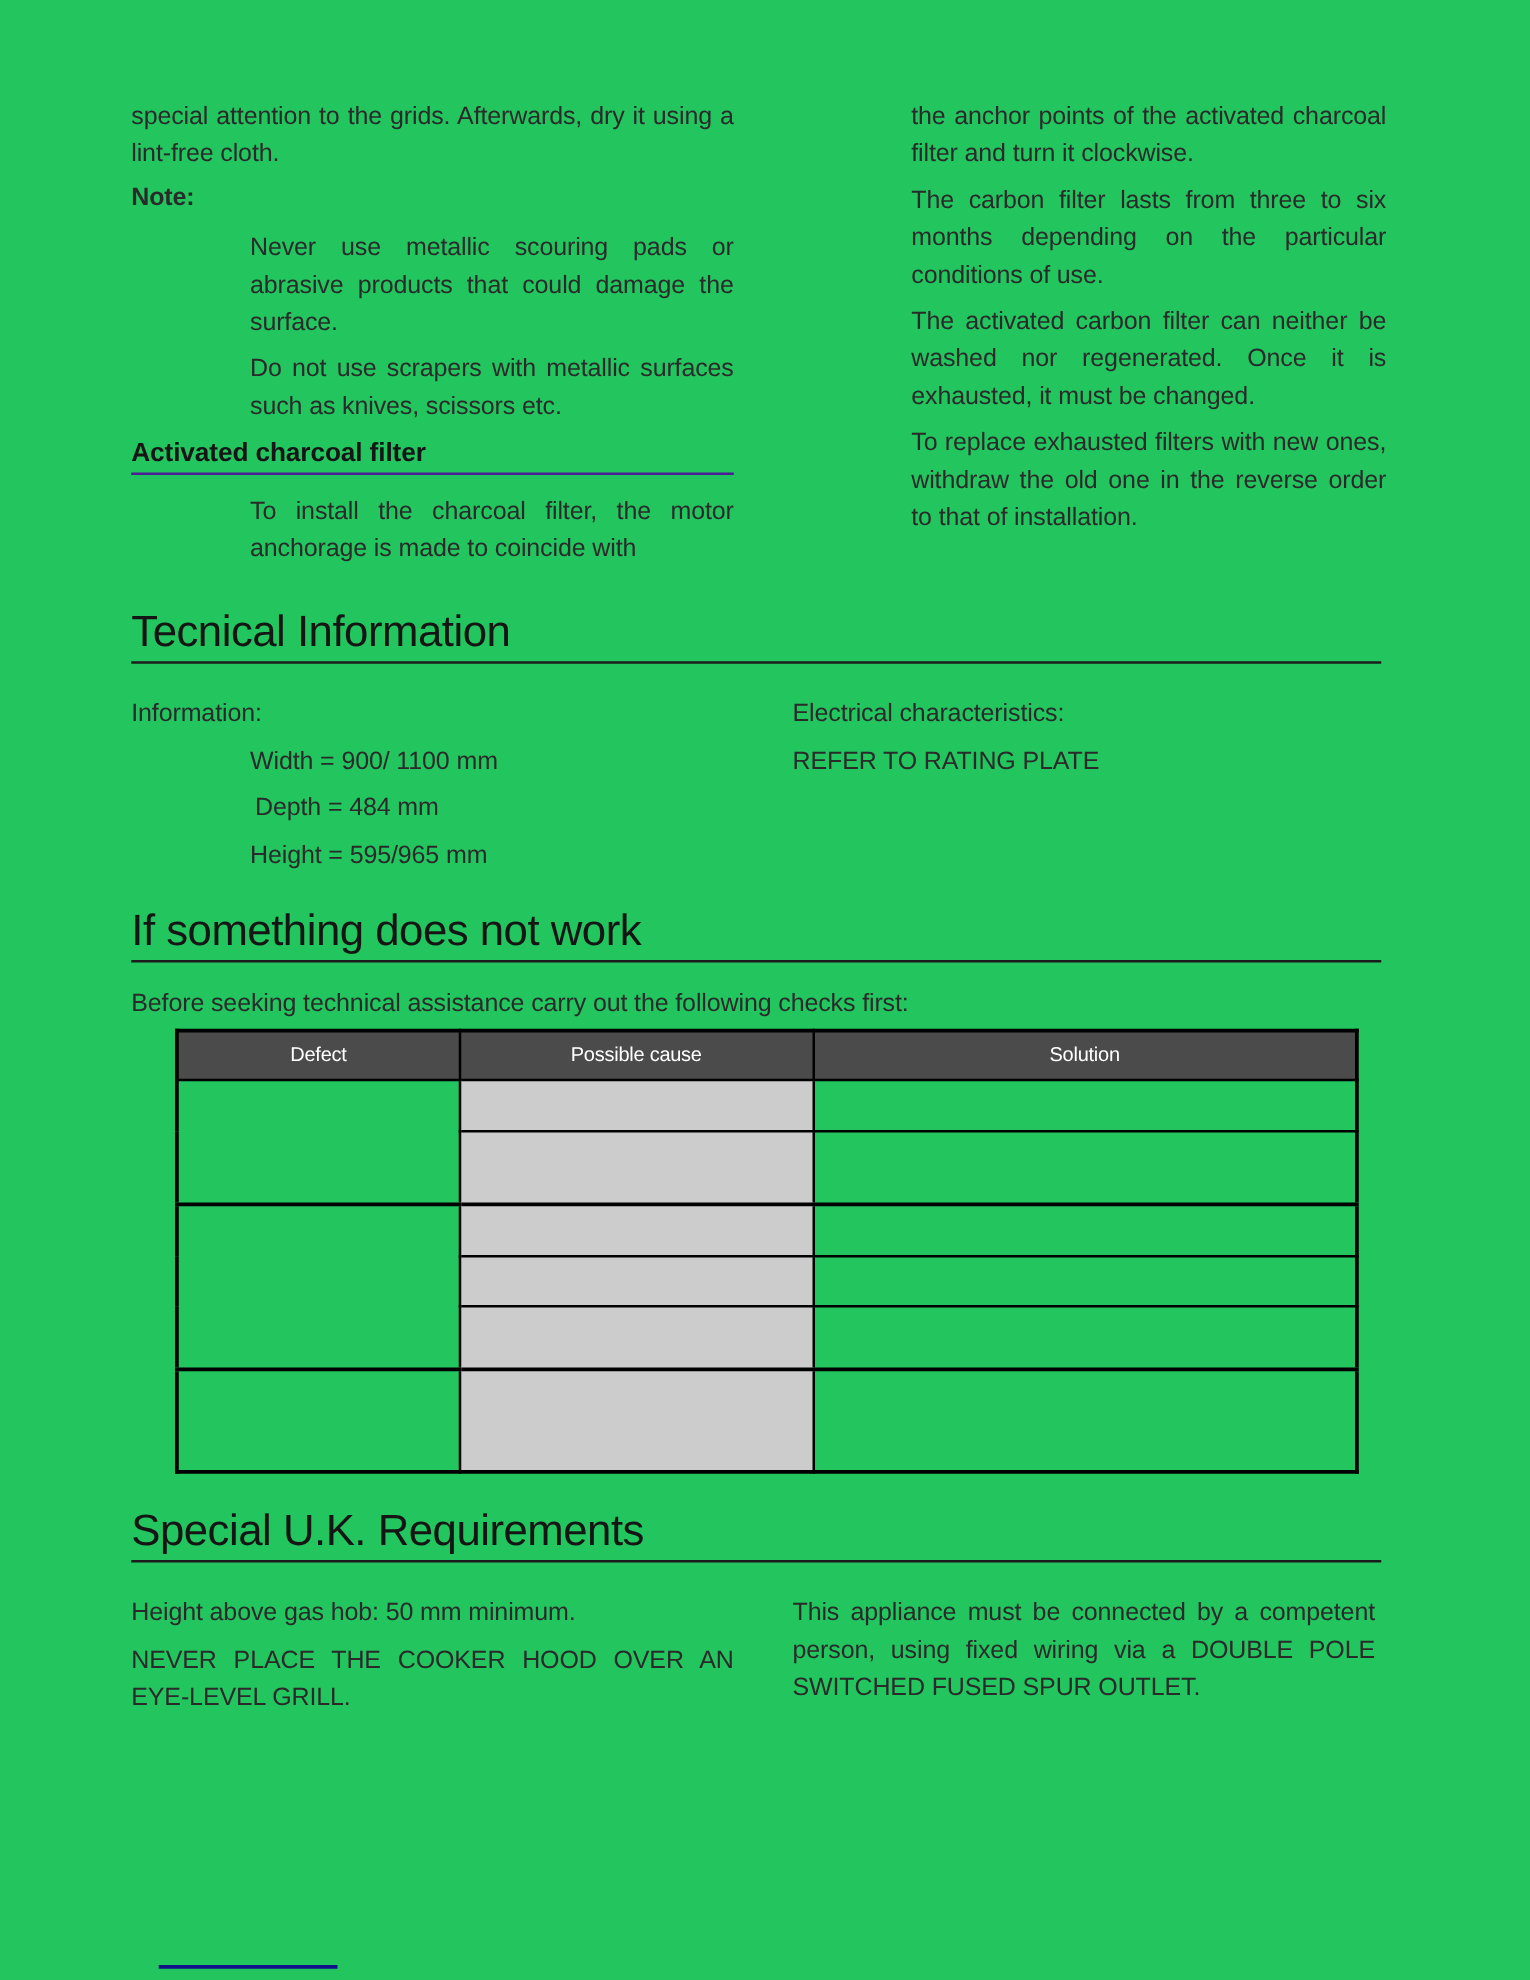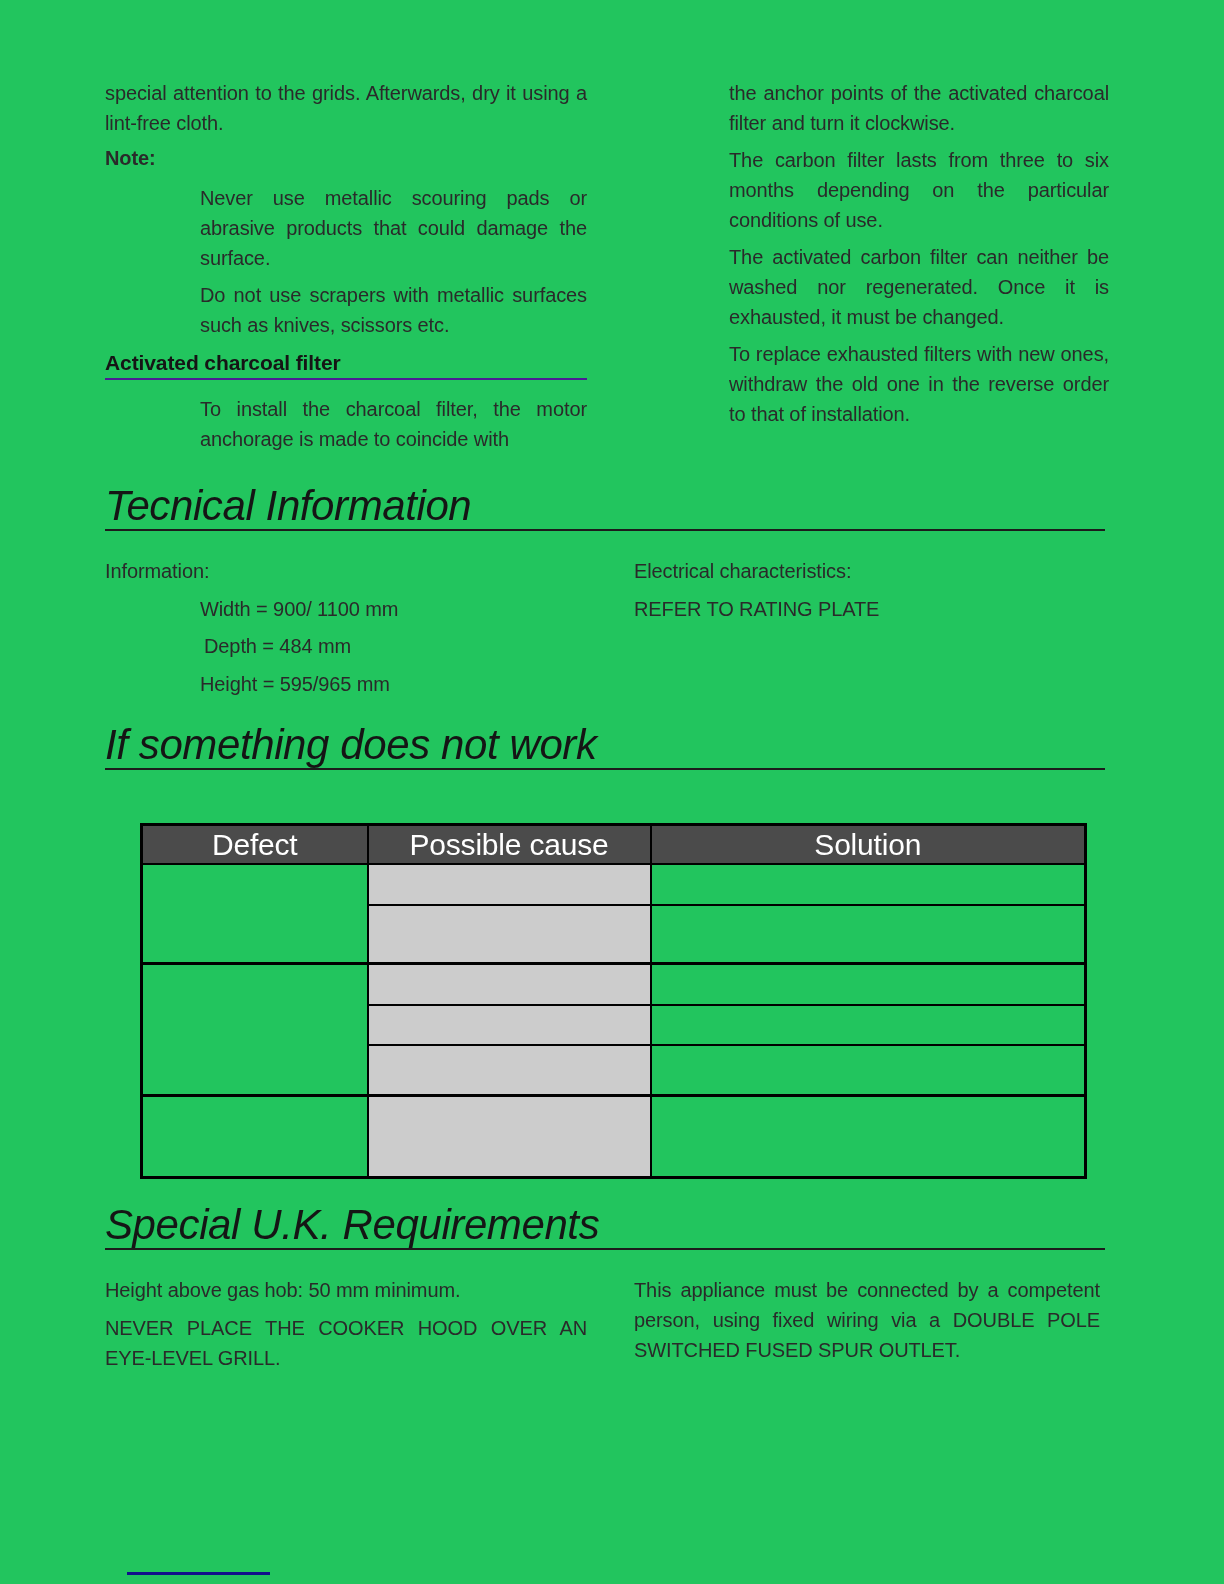--- a/index.html
+++ b/index.html
@@ -33,23 +33,23 @@
   .col-top-left .note1{margin-bottom:7px;}
   .col-top-left .note2{margin-bottom:11px;}
   .subheading{
     font-size:21px;font-weight:700;line-height:24px;color:var(--heading-ink);
     padding-bottom:3px;border-bottom:2px solid #4c1d95;margin-bottom:14px;
   }
   .col-top-right p{margin-bottom:7px;}
   
   .section-heading{
     position:absolute;left:105px;width:1000px;
-    font-size:42px;font-weight:400;line-height:40px;letter-spacing:-0.4px;
+    font-size:35px;font-weight:400;line-height:40px;letter-spacing:-0.4px;
     color:var(--heading-ink);
-    padding-bottom:3px;border-bottom:2.5px solid #1c1c1c;margin:0;font-style:italic;
+    padding-bottom:3px;border-bottom:2.5px solid #1c1c1c;margin:0;
   }
   .h-tech{top:486px;}
   .h-trouble{top:725px;}
   .h-uk{top:1205px;}
   
   .abs-line{position:absolute;white-space:nowrap;}
   .dims-label{left:105px;top:556px;}
   .dim-width{left:200px;top:594px;}
   .dim-depth{left:204px;top:631px;}
   .dim-height{left:200px;top:669px;}
@@ -58,21 +58,21 @@
   
   .trouble-intro{position:absolute;left:105px;top:788px;width:1000px;}
   .trouble-table{
     position:absolute;left:140px;top:823px;
     border-collapse:collapse;table-layout:fixed;
     border:3px solid #000;
   }
   .trouble-table th,.trouble-table td{border:2px solid #000;padding:0;}
   .trouble-table th{
     height:37px;background:var(--table-header-bg);color:var(--table-header-text);
-    font-size:30px;font-weight:400;text-align:center;letter-spacing:-0.2px;
+    font-size:16px;font-weight:400;text-align:center;letter-spacing:-0.2px;
   }
   .trouble-table td.cause{background:var(--cause-cell-bg);}
   .trouble-table tr.group-start td{border-top:3px solid #000;}
   .r1a td{height:39px;} .r1b td{height:56px;}
   .r2a td{height:39px;} .r2b td{height:38px;} .r2c td{height:48px;}
   .r3  td{height:79px;}
   
   .uk-left{position:absolute;left:105px;top:1275px;width:482px;}
   .uk-left p{margin-bottom:8px;}
   .uk-right{position:absolute;left:634px;top:1275px;width:466px;}
@@ -102,20 +102,21 @@
 
   <h2 class="section-heading h-tech">Tecnical Information</h2>
   <div class="abs-line body-text dims-label">Information:</div>
   <div class="abs-line body-text dim-width">Width = 900/ 1100 mm</div>
   <div class="abs-line body-text dim-depth">Depth = 484 mm</div>
   <div class="abs-line body-text dim-height">Height = 595/965 mm</div>
   <div class="abs-line body-text elec-label">Electrical characteristics:</div>
   <div class="abs-line body-text elec-value">REFER TO RATING PLATE</div>
 
   <h2 class="section-heading h-trouble">If something does not work</h2>
+  <p class="trouble-intro body-text">Before seeking technical assistance carry out the following checks first:</p>
 
   <table class="trouble-table">
     <colgroup>
         <col style="width:226px">
         <col style="width:283px">
         <col style="width:435px">
       </colgroup>
     <thead>
       <tr>
         <th>Defect</th>

